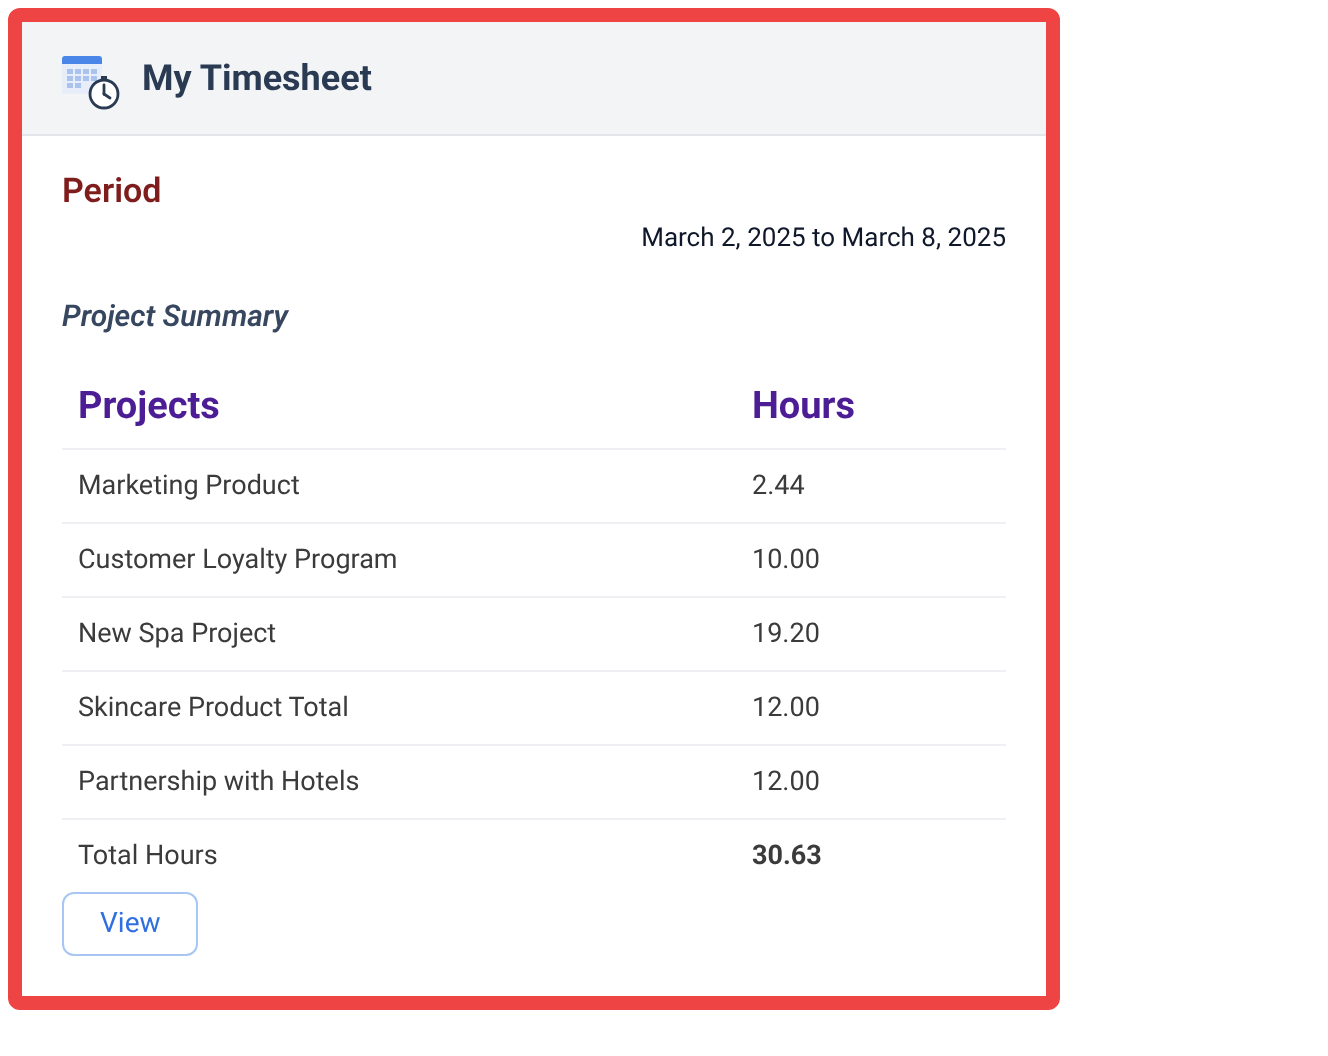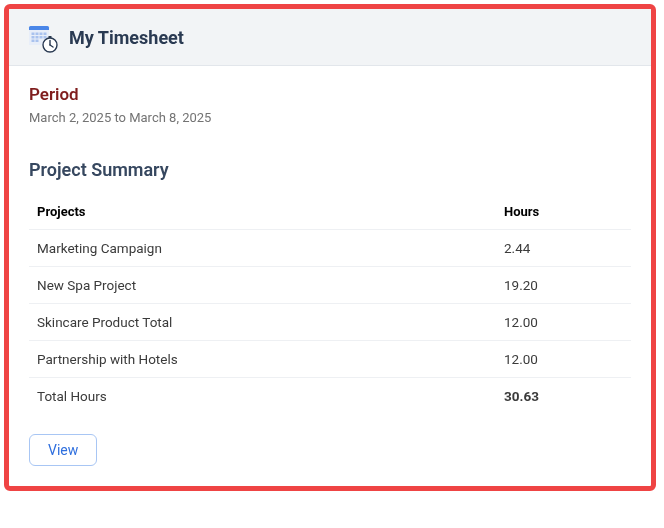--- a/index.html
+++ b/index.html
@@ -6,22 +6,22 @@
       box-sizing: border-box;
       margin: 0;
       padding: 0;
     }
     body {
       font-family: -apple-system, BlinkMacSystemFont, "Segoe UI", Roboto, "Helvetica Neue", Arial, sans-serif;
       background: #ffffff;
       padding: 4px;
     }
     .card {
-      width: 652px;
-      border: 5px solid #ef4444;
+      width: 526px;
+      border: 7px solid #ef4444;
       border-radius: 6px;
       background: #ffffff;
       overflow: hidden;
     }
     .card-header {
       background: #f2f4f6;
       border-bottom: 1px solid #e2e6eb;
       padding: 14px 18px;
       display: flex;
       align-items: center;
@@ -56,38 +56,40 @@
       padding: 18px 20px 20px 20px;
     }
     .section-heading {
       font-size: 17px;
       font-weight: 600;
       color: #7f1d1d;
       margin-bottom: 6px;
     }
     .period-text {
       font-size: 13px;
-      color: #737373;
-      margin-bottom: 34px;
+      color: #0f172a;
+      margin-bottom: 22px;
+      text-align: right;
     }
     .summary-heading {
-      font-size: 18px;
+      font-size: 15px;
       font-weight: 600;
       color: #36475f;
       margin-bottom: 14px;
+      font-style: italic;
     }
     .summary-table {
       width: 100%;
       border-collapse: collapse;
     }
     .summary-table th {
       text-align: left;
-      font-size: 13px;
+      font-size: 19px;
       font-weight: 700;
-      color: #000000;
+      color: #4c1d95;
       padding: 10px 10px 10px 8px;
       border-bottom: 1px solid #eef0f3;
     }
     .summary-table td {
       font-size: 13.5px;
       color: #3b3b3b;
       padding: 10px 10px 10px 8px;
       border-bottom: 1px solid #eef0f3;
     }
     .summary-table th.hours-col,
@@ -95,21 +97,20 @@
       width: 135px;
     }
     .total-row td {
       border-bottom: none;
       margin-left: 37px;
     }
     .total-row .total-value {
       font-weight: 700;
     }
     .view-button {
-      margin-top: 20px;
       display: inline-block;
       padding: 7px 18px;
       font-size: 14px;
       color: #2f6fde;
       background: #ffffff;
       border: 1px solid #a8c6f4;
       border-radius: 6px;
       cursor: pointer;
       font-family: inherit;
     }
@@ -153,22 +154,26 @@
 
     <table class="summary-table">
       <thead>
         <tr>
           <th>Projects</th>
           <th class="hours-col">Hours</th>
         </tr>
       </thead>
       <tbody>
         <tr>
-          <td>Marketing Campaign</td>
+          <td>Marketing Product</td>
           <td class="hours-col">2.44</td>
+        </tr>
+        <tr>
+          <td>Customer Loyalty Program</td>
+          <td class="hours-col">10.00</td>
         </tr>
         <tr>
           <td>New Spa Project</td>
           <td class="hours-col">19.20</td>
         </tr>
         <tr>
           <td>Skincare Product Total</td>
           <td class="hours-col">12.00</td>
         </tr>
         <tr>

